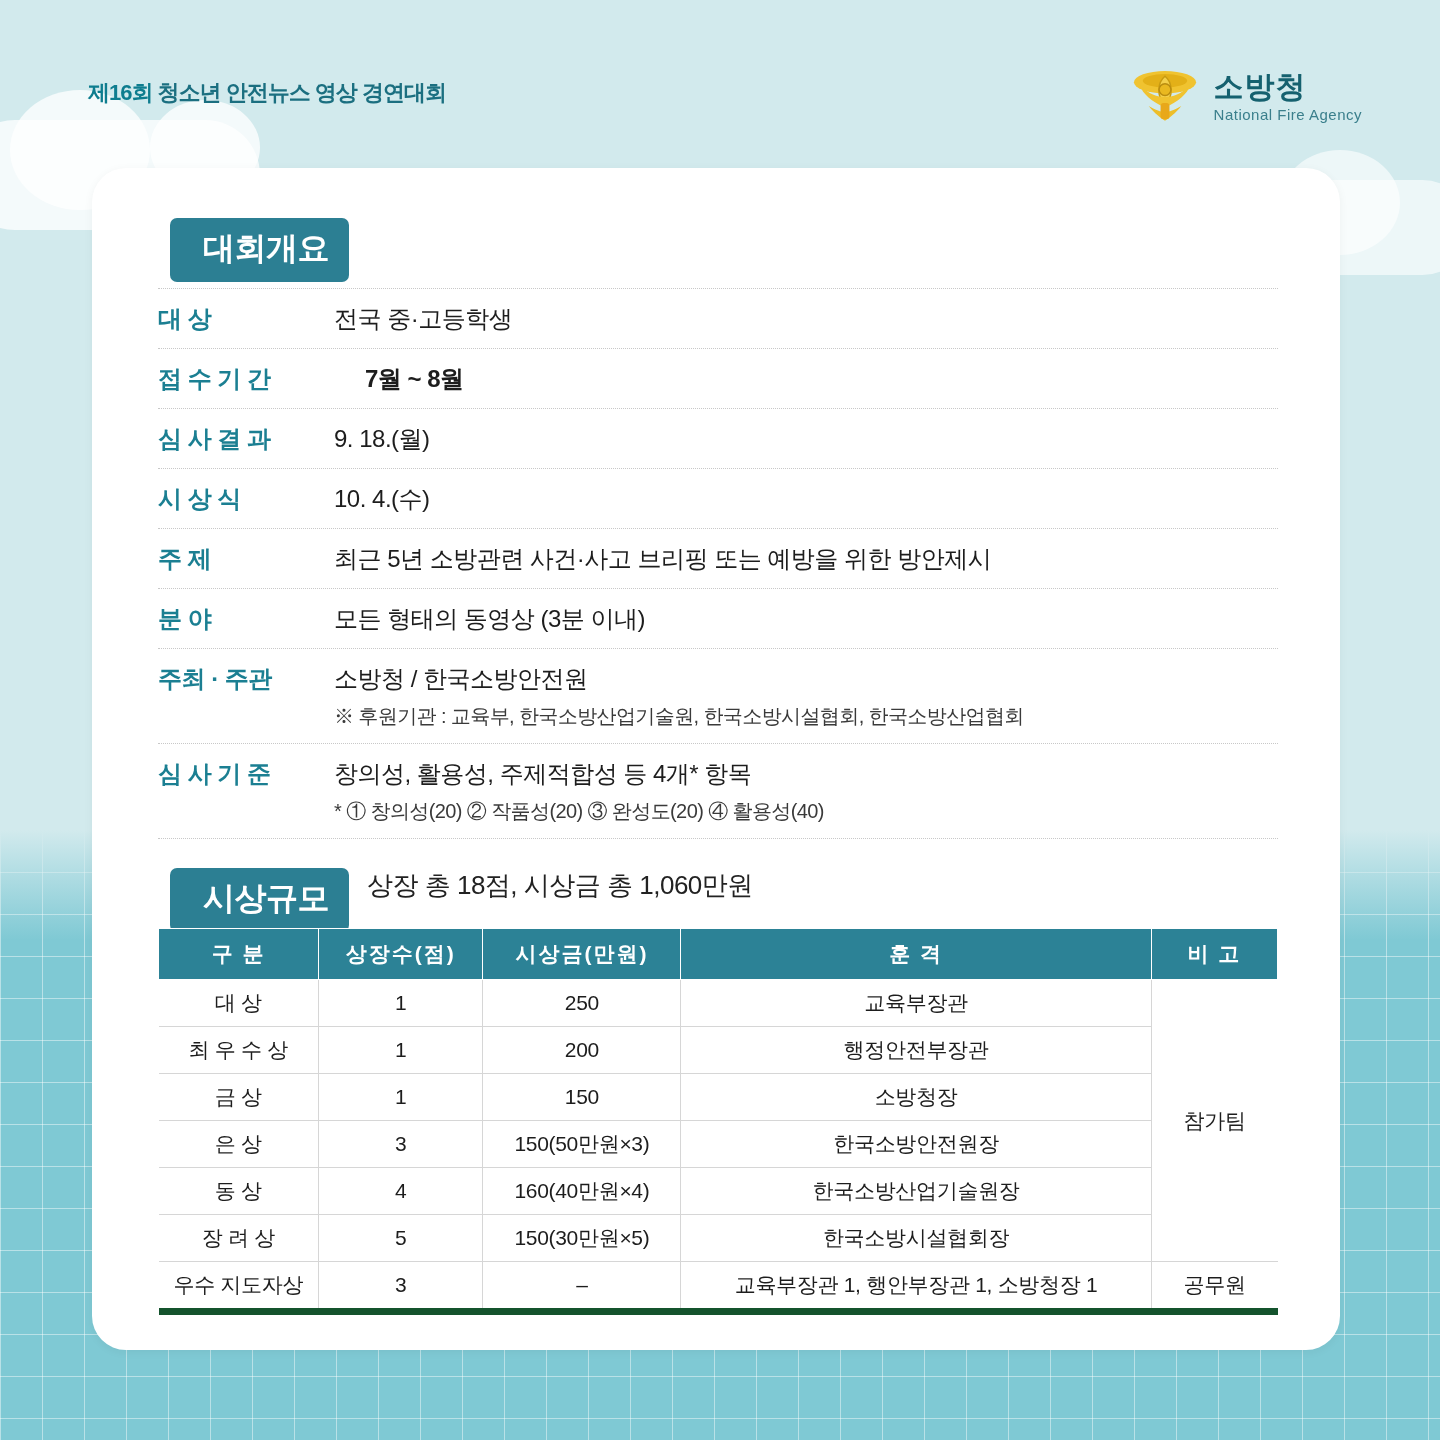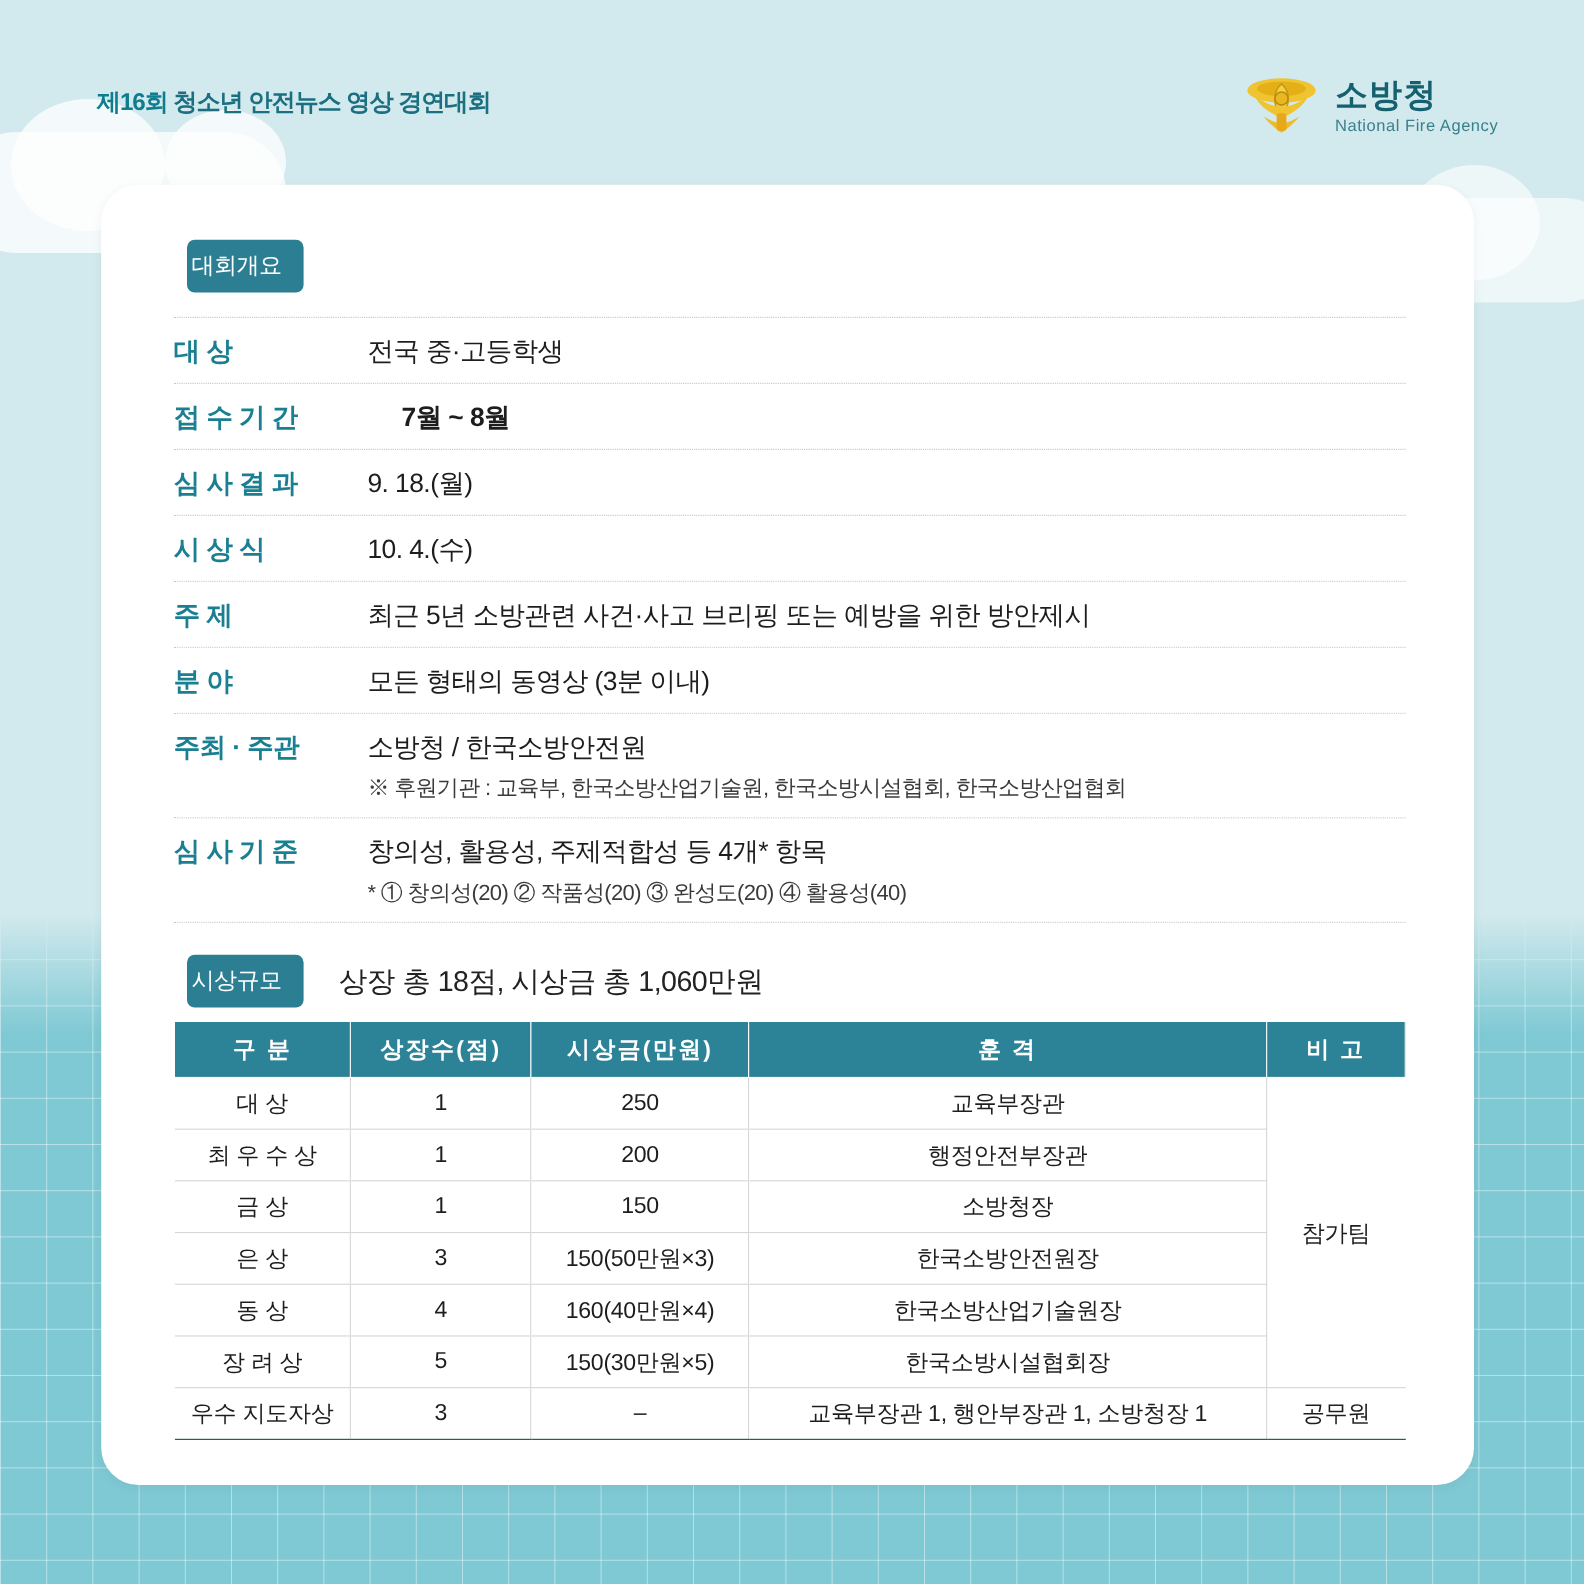--- a/index.html
+++ b/index.html
@@ -111,41 +111,41 @@
     height: 1182px;
     background: #ffffff;
     border-radius: 34px;
     box-shadow: 0 2px 10px rgba(0,0,0,0.05);
   }
 
   .section-tag {
     display: inline-block;
     background: #2c7f93;
     color: #ffffff;
-    font-size: 21px;
-    font-weight: normal;
-    padding: 9px 20px 11px 4px;
+    font-size: 32px;
+    font-weight: bold;
+    padding: 9px 20px 11px 33px;
     border-radius: 7px;
     letter-spacing: -0.5px;
     position: relative;
   }
   .section-tag::after {
     content: "";
     position: absolute;
     right: -10px;
     top: 10px;
     width: 22px;
     height: 34px;
     background: #e8527f;
     border-radius: 5px;
     z-index: -1;
   }
   .tag-row { position: absolute; }
   .tag-overview { left: 78px; top: 50px; }
-  .tag-prize { left: 78px; top: 700px; display: flex; align-items: center; gap: 32px;}
+  .tag-prize { left: 78px; top: 700px; display: flex; align-items: flex-start; gap: 18px;}
   .prize-summary {
     font-size: 26px;
     color: #222;
     letter-spacing: -0.5px;
   }
 
   
   .overview {
     position: absolute;
     left: 66px;
@@ -206,21 +206,21 @@
     letter-spacing: 2px;
   }
   .prize-table td {
     border-bottom: 1px solid #d6d6d6;
     padding: 9px 0;
     text-align: center;
     letter-spacing: -0.3px;
   }
   .prize-table td.divider-l { border-left: 1px solid #d6d6d6; }
   .prize-table td.divider-r { border-right: 1px solid #d6d6d6; }
-  .prize-table tr:last-child td { border-bottom: 1px solid #14532d; }
+  .prize-table tr:last-child td { border-bottom: 7px solid #14532d; }
   .col-gubun { width: 160px; letter-spacing: 4px; }
   .col-count { width: 164px; }
   .col-money { width: 198px; }
   .col-honor { width: 472px; }
   .col-note { width: 126px; }
 </style>
 </head>
 <body>
 
 <div class="bg-base"></div>

